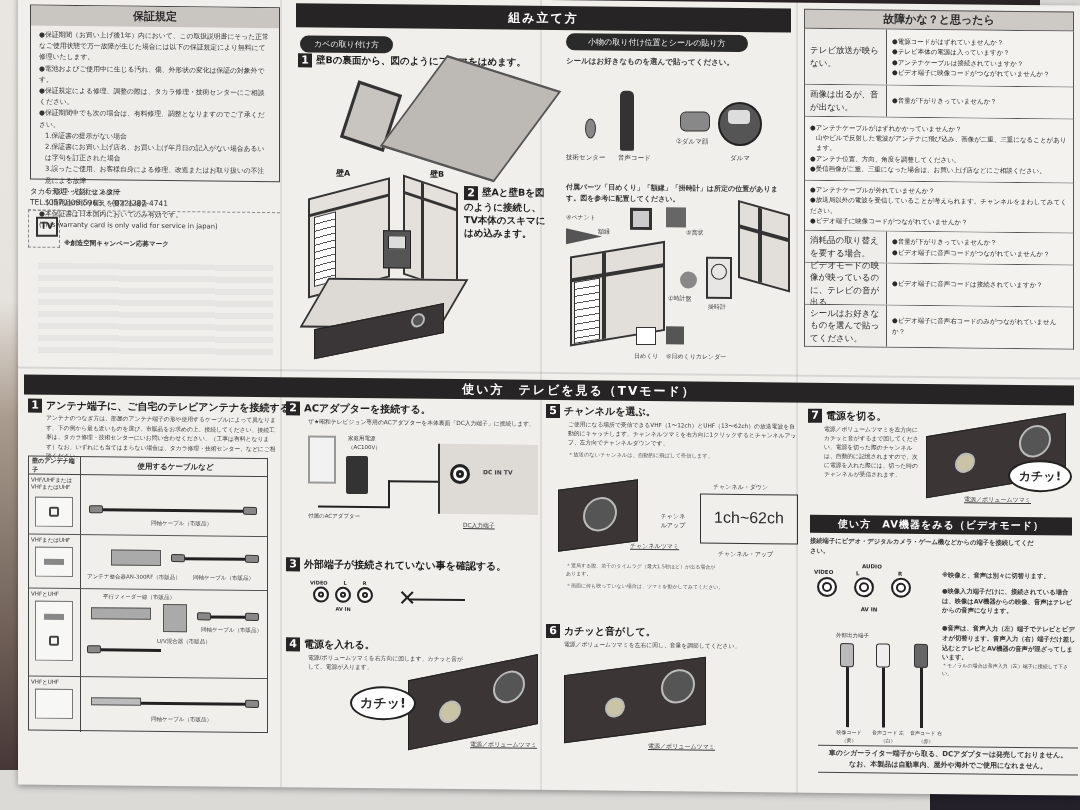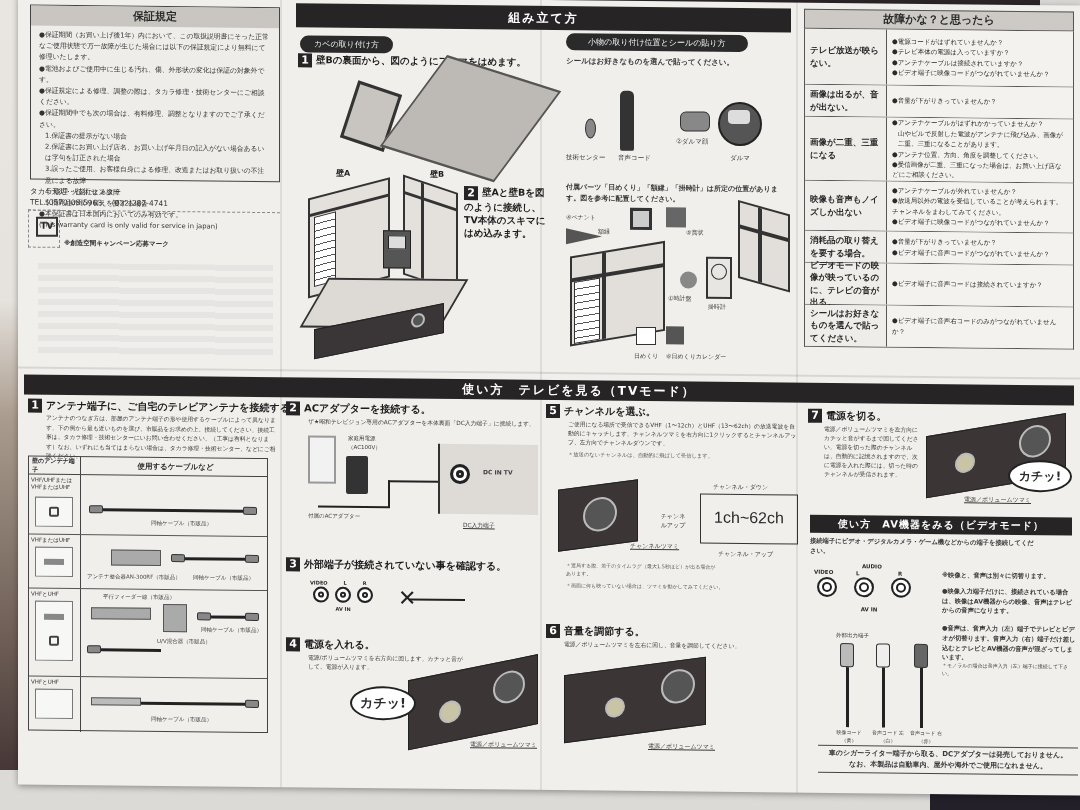--- a/index.html
+++ b/index.html
@@ -49,21 +49,21 @@
     border:1.5px solid #444; background:#efedea; }
   .warranty-head { height:20px; background:#c9c6c2; font-weight:bold; font-size:11px; text-align:center; line-height:20px; }
   .warranty-list { padding:4px 8px; font-size:6.8px; line-height:1.65; color:#333; }
   .dash-box { position:absolute; border:1.2px dashed #888; }
   .tv-logo { position:absolute; left:18px; top:222px; width:22px; height:20px; border:2px solid #333; font-weight:bold; font-size:9px; text-align:center; line-height:14px; }
 
   
   .trouble { position:absolute; left:786px; top:6px; width:270px; }
   .trouble-head { height:20px; background:#cdcac6; border:1.5px solid #555; font-weight:bold; font-size:11px; text-align:center; line-height:18px; }
   .trow { display:flex; border:1.5px solid #555; border-top:none; }
-  .tcell-l { width:82px; padding:4px 5px; font-size:8.5px; font-weight:bold; line-height:1.45; border-right:1.5px solid #555; display:flex; align-items:center; background:#efedea; }
+  .tcell-l { width:82px; padding:4px 5px; font-size:8.5px; font-weight:normal; line-height:1.45; border-right:1.5px solid #555; display:flex; align-items:center; background:#efedea; }
   .tcell-r { flex:1; padding:4px 5px; font-size:6.5px; line-height:1.6; display:flex; flex-direction:column; justify-content:center; background:#f4f2ef; }
 
   
   .cable-table { position:absolute; left:10px; top:461px; width:240px; height:275px; border:1.5px solid #444; }
   .ct-head { display:flex; height:18px; border-bottom:1.5px solid #444; font-size:7.5px; font-weight:bold; }
   .ct-head div { display:flex; align-items:center; padding-left:3px; }
   .ct-row { display:flex; border-bottom:1px solid #555; position:relative; }
   .ct-left { width:52px; border-right:1.5px solid #444; font-size:5.5px; padding:2px; position:relative; }
   .ct-right { flex:1; position:relative; }
   .socket-plate { position:absolute; left:6px; width:38px; height:30px; border:1px solid #777; background:#f7f7f5; }
@@ -199,30 +199,28 @@
         <div>●ビデオ端子に映像コードがつながれていませんか？</div>
       </div>
     </div>
     <div class="trow" style="height:32px">
       <div class="tcell-l">画像は出るが、音が出ない。</div>
       <div class="tcell-r">
         <div>●音量が下がりきっていませんか？</div>
       </div>
     </div>
     <div class="trow" style="height:64px">
-      <div class="tcell-l">画像が二重、三重になる</div>
       <div class="tcell-r">
         <div>●アンテナケーブルがはずれかかっていませんか？</div>
         <div style="padding-left:6px">山やビルで反射した電波がアンテナに飛び込み、画像が二重、三重になることがあります。</div>
         <div>●アンテナ位置、方向、角度を調整してください。</div>
         <div>●受信画像が二重、三重になった場合は、お買い上げ店などにご相談ください。</div>
       </div>
     </div>
     <div class="trow" style="height:50px">
-      <div class="tcell-l">映像も音声もノイズしか出ない</div>
       <div class="tcell-r">
         <div>●アンテナケーブルが外れていませんか？</div>
         <div>●放送局以外の電波を受信していることが考えられます。チャンネルをまわしてみてください。</div>
         <div>●ビデオ端子に映像コードがつながれていませんか？</div>
       </div>
     </div>
     <div class="trow" style="height:32px">
       <div class="tcell-l">消耗品の取り替えを要する場合。</div>
       <div class="tcell-r">
         <div>●音量が下がりきっていませんか？</div>
@@ -373,21 +371,21 @@
   <div class="txt" style="left:612px;top:540px;font-size:6px;text-decoration:underline">チャンネルツマミ</div>
   <div class="txt" style="left:695px;top:480px;font-size:6px">チャンネル・ダウン</div>
   <div class="illus" style="left:682px;top:492px;width:98px;height:50px;border:1px solid #333">
     <div style="position:absolute;left:0;right:0;top:14px;text-align:center;font-size:16px;font-family:'Liberation Sans',sans-serif">1ch~62ch</div>
   </div>
   <div class="txt" style="left:700px;top:547px;font-size:6px">チャンネル・アップ</div>
   <div class="txt small" style="left:548px;top:562px;width:150px;font-size:5px">＊選局する際、若干のタイムラグ（最大1.5秒ほど）が出る場合があります。</div>
   <div class="txt small" style="left:548px;top:582px;font-size:5px">＊画面に何も映っていない場合は、ツマミを動かしてみてください。</div>
 
   <div class="step-title" style="left:528px;top:624px;font-size:10px">
-    <span class="step-num">6</span><span>音量を調節する。</span>
+    <span class="step-num">6</span><span>カチッと音がして。</span>
   </div>
   <div class="txt" style="left:546px;top:640px;font-size:5.8px">電源／ボリュームツマミを左右に回し、音量を調節してください。</div>
   <div class="panel-device" style="left:546px;top:665px;width:142px;height:68px;transform:skewY(-8deg)">
     <div class="knob" style="left:40px;top:28px;width:20px;height:20px;background:#c9c4a6"></div>
     <div class="knob" style="left:96px;top:8px;width:34px;height:34px"></div>
   </div>
   <div class="txt" style="left:630px;top:740px;font-size:6px;text-decoration:underline">電源／ボリュームツマミ</div>
 
   <div class="step-title" style="left:790px;top:406px;font-size:10px">
     <span class="step-num">7</span><span>電源を切る。</span>

